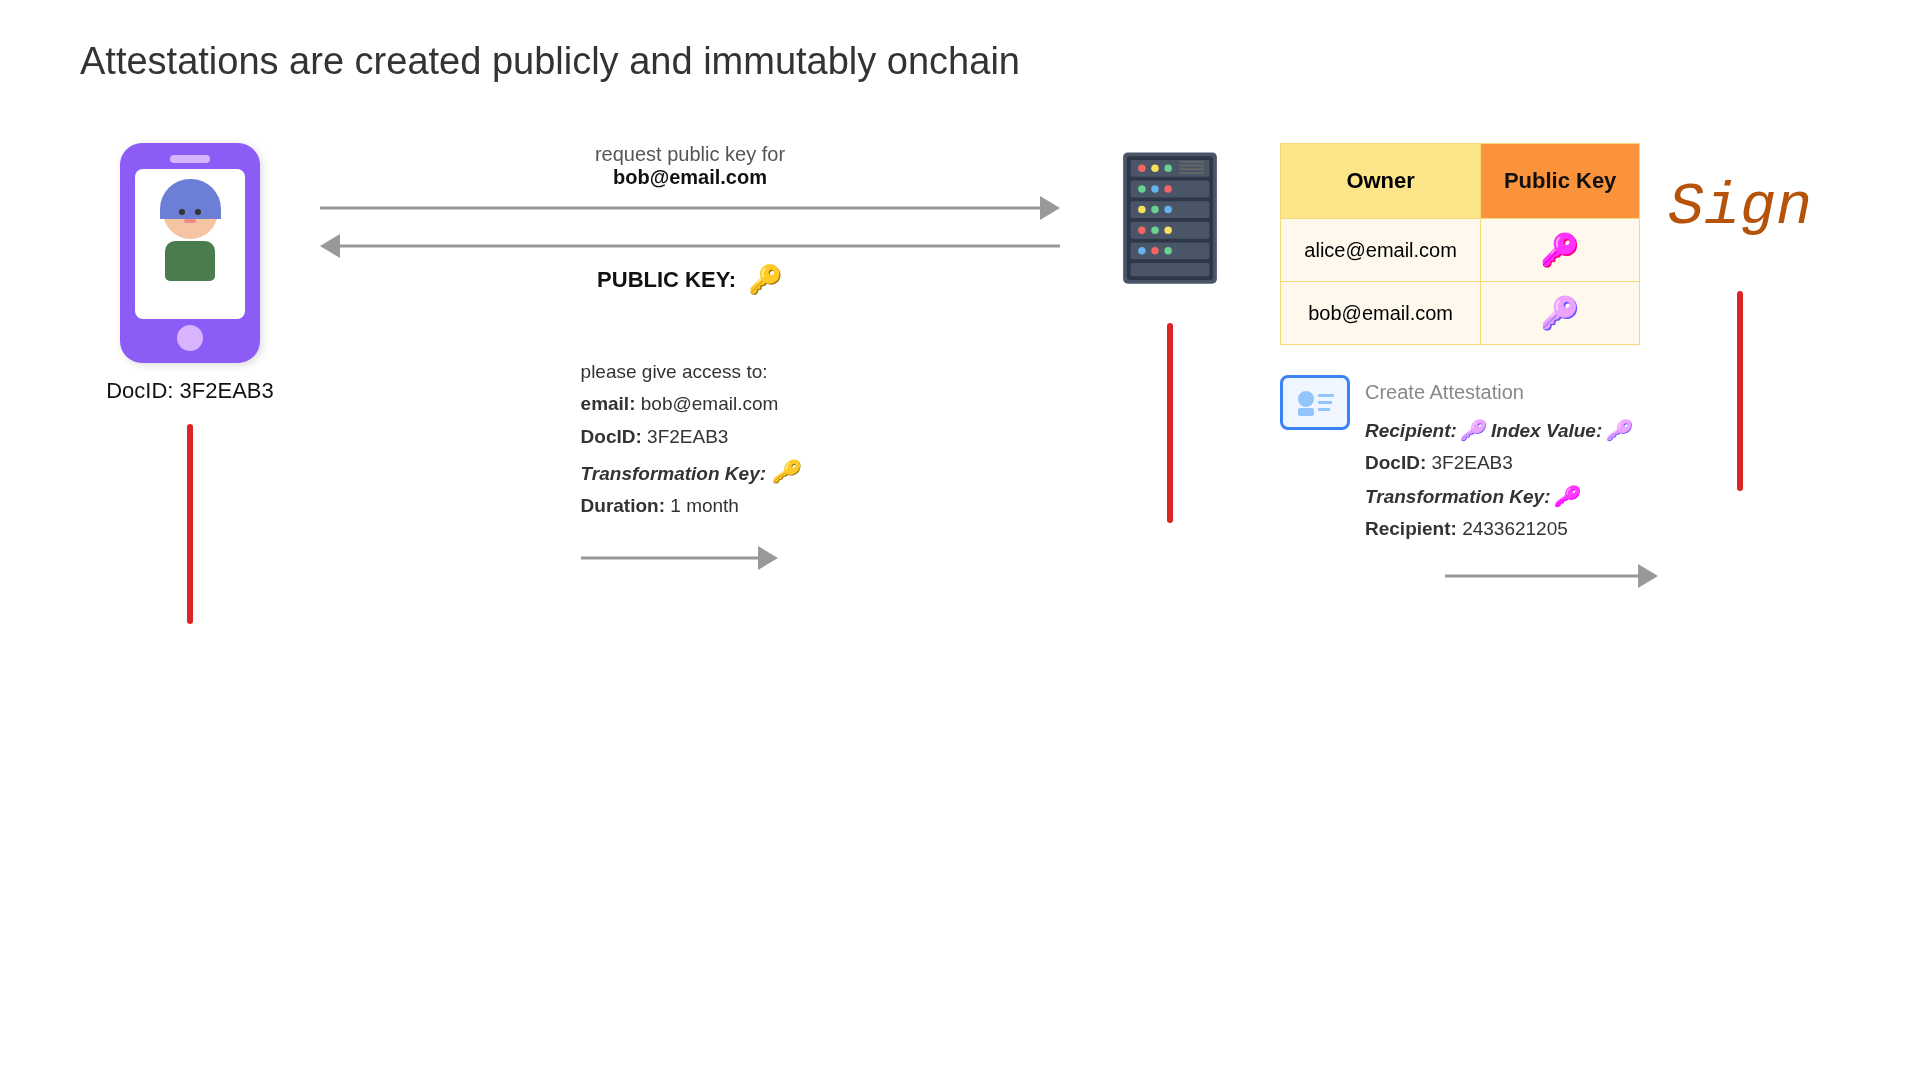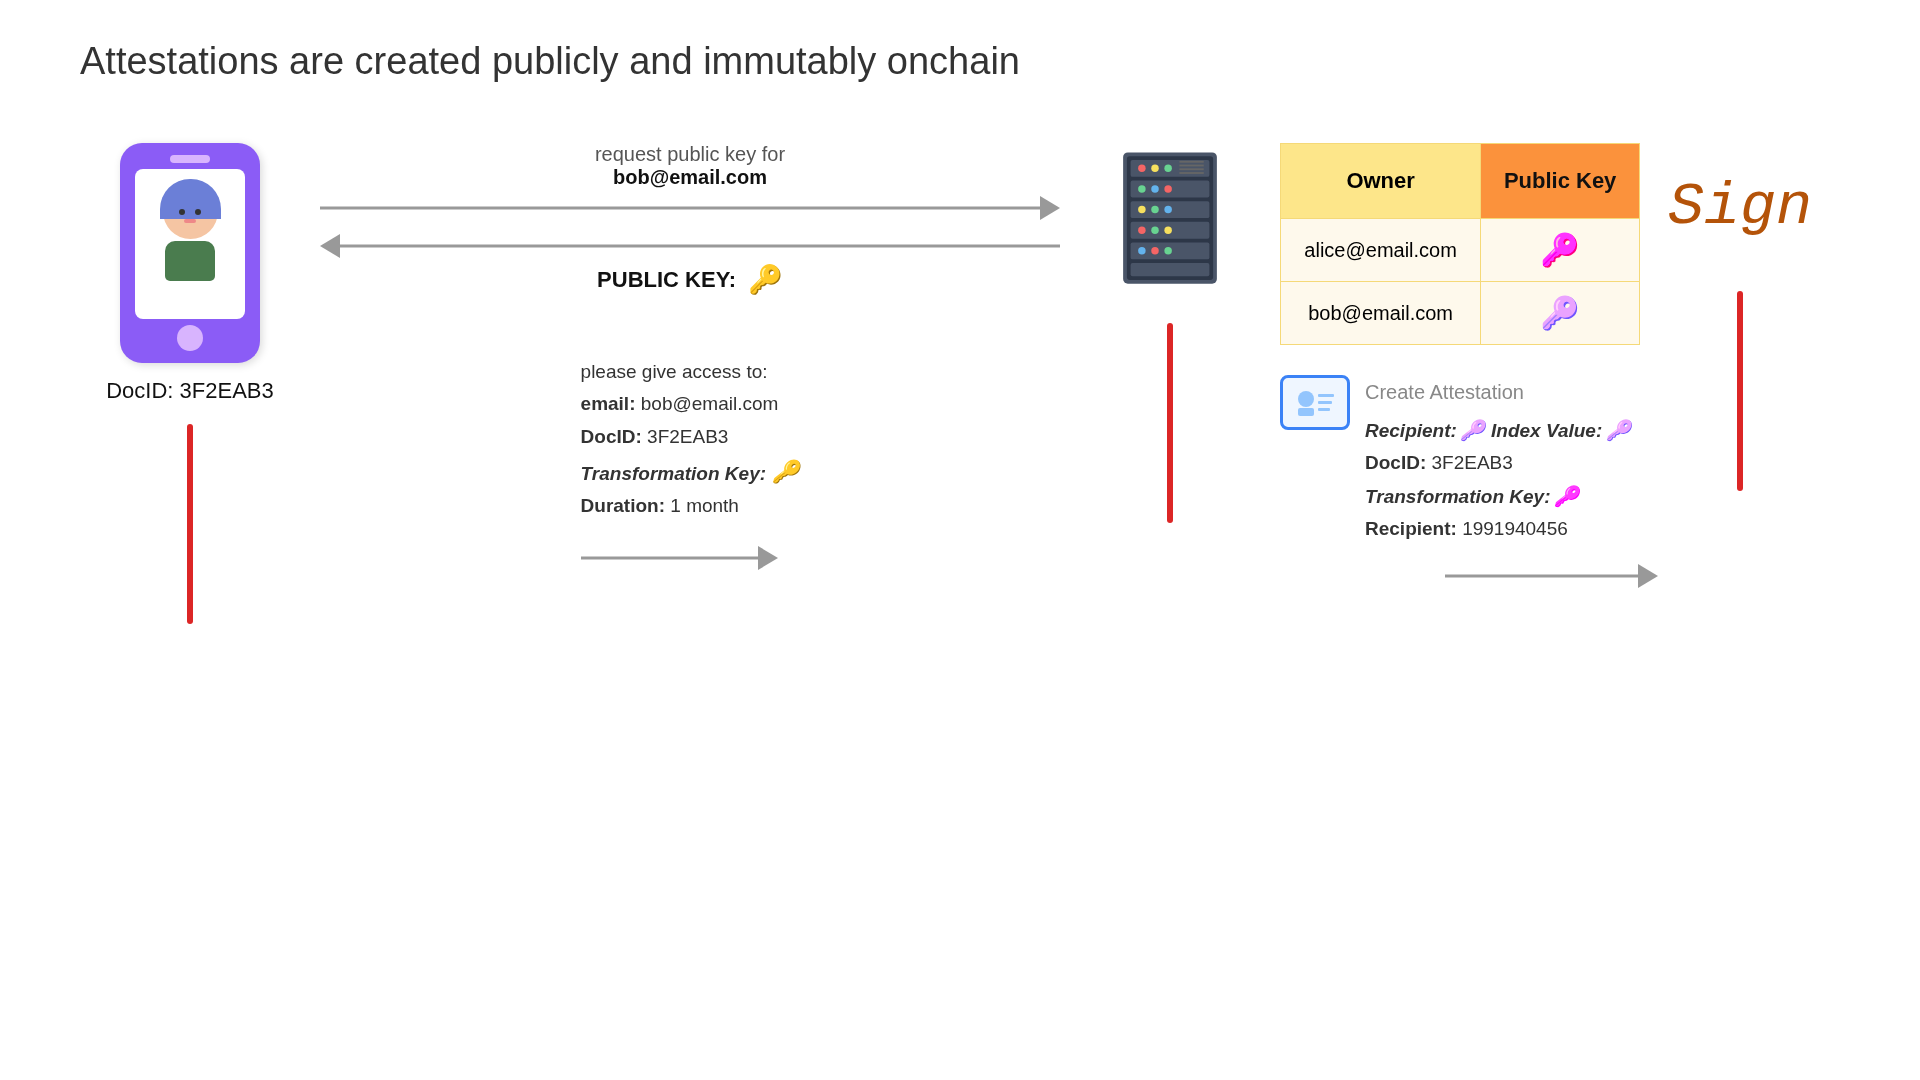--- a/index.html
+++ b/index.html
@@ -655,21 +655,21 @@
           <div>
             <strong>DocID:</strong>
             <span>3F2EAB3</span>
           </div>
           <div class="inline-flex">
             <strong>Transformation Key:</strong>
             <span style="font-size:20px; margin-left:4px; filter: hue-rotate(260deg) saturate(4);">🔑</span>
           </div>
           <div>
             <strong>Recipient:</strong>
-            <span>1991940456</span>
+            <span>2433621205</span>
           </div>
           <div class="attestation-arrow"></div>
         </div>
       </div>
     </div>
 
     <div class="sign-section">
       <div class="sign-text">Sign</div>
       <div class="red-line-sign"></div>
     </div>

